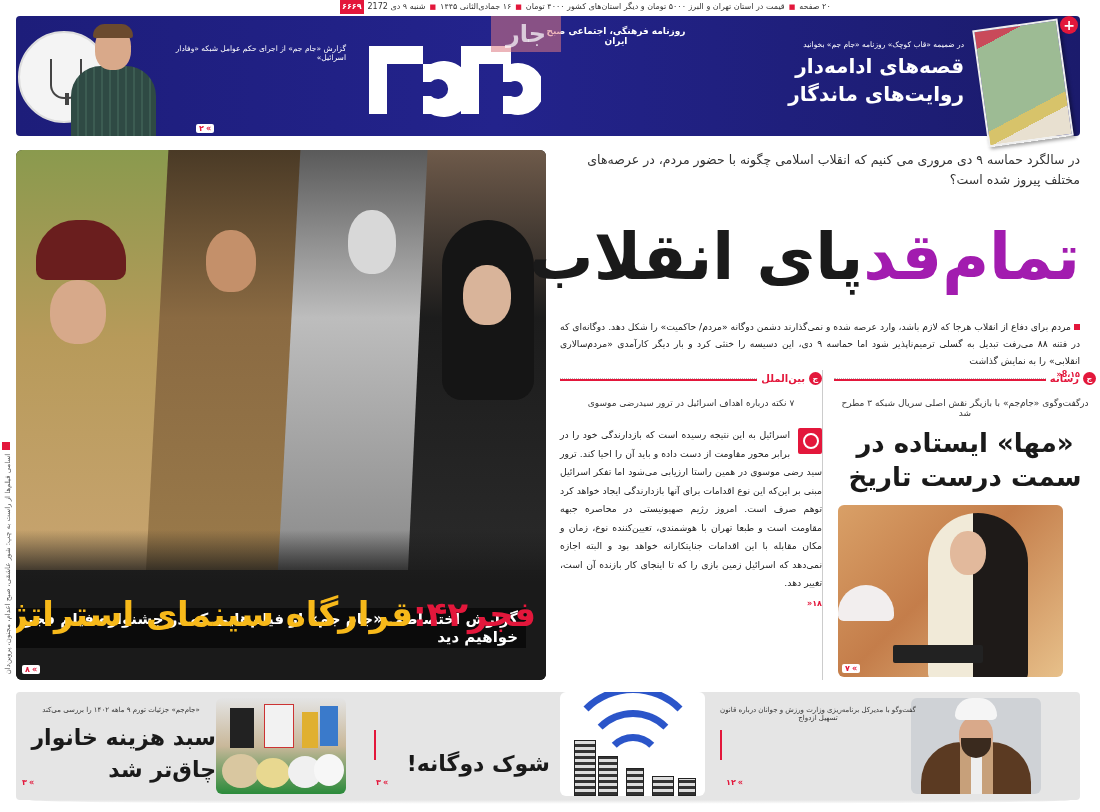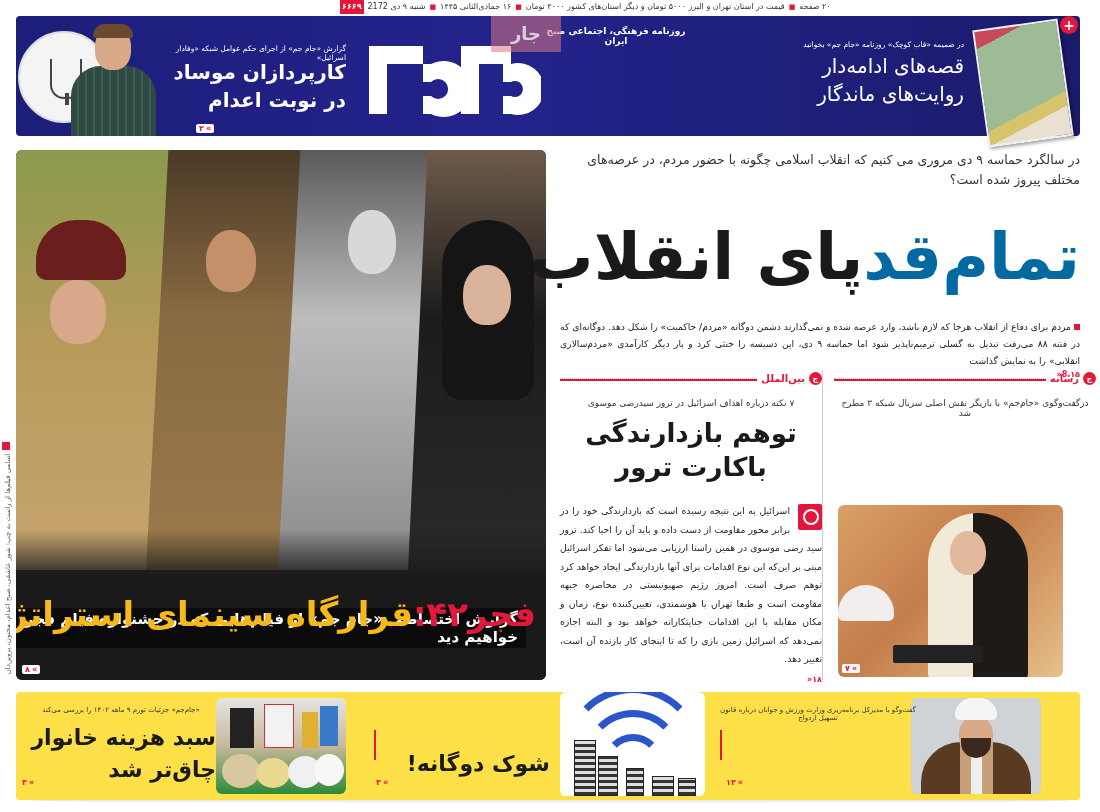--- a/index.html
+++ b/index.html
@@ -9,40 +9,40 @@
 
   
   .topbar { position: absolute; top: 0; left: 340px; width: 420px; height: 14px; font-size: 8px; line-height: 14px; color: #333; white-space: nowrap; display: flex; flex-direction: row-reverse; gap: 4px; align-items: center; }
   .topbar .issue { background: #e3173b; color: #fff; padding: 0 2px; font-weight: bold; }
   .topbar .dot { color: #e3173b; font-size: 7px; }
 
   
   .masthead { position: absolute; top: 16px; left: 16px; width: 1064px; height: 120px; background: linear-gradient(90deg, #1d1d7a 0%, #23238c 45%, #1b1b6c 100%); border-radius: 4px 4px 4px 4px; }
   .logo { position: absolute; left: 345px; top: 10px; width: 180px; height: 108px; }
   .logo-tag { position: absolute; left: 530px; top: 10px; color: #fff; font-size: 9px; font-weight: bold; width: 140px; text-align: center; }
-  .watermark { position: absolute; left: 475px; top: 0; width: 70px; height: 36px; background: rgba(220,120,130,0.55); color: rgba(255,255,255,0.7); font-size: 18px; font-weight: bold; text-align: center; line-height: 36px; }
+  .watermark { position: absolute; left: 475px; top: 0; width: 70px; height: 36px; background: rgba(220,120,130,0.55); color: rgba(255,255,255,0.7); font-size: 24px; font-weight: bold; text-align: center; line-height: 36px; }
 
   .mh-left { position: absolute; left: 0; top: 0; width: 340px; height: 120px; }
   .mossad-seal { position: absolute; left: 2px; top: 15px; width: 92px; height: 92px; border-radius: 50%; background: #f4f4f4; border: 2px solid #ddd; }
   .mossad-seal .menorah { position: absolute; left: 30px; top: 26px; width: 32px; height: 40px; border: 2px solid #444; border-top: none; border-radius: 0 0 14px 14px; }
   .mossad-seal .menorah::after { content: ""; position: absolute; left: 13px; top: 34px; width: 4px; height: 12px; background: #444; }
   .person { position: absolute; left: 55px; top: 10px; width: 85px; height: 110px; }
   .person .head { position: absolute; left: 24px; top: 0; width: 36px; height: 44px; border-radius: 46% 46% 42% 42%; background: #d9a98a; }
   .person .hair { position: absolute; left: 22px; top: -2px; width: 40px; height: 14px; border-radius: 20px 20px 4px 4px; background: #6b4a2e; }
   .person .body { position: absolute; left: 0; top: 40px; width: 85px; height: 70px; border-radius: 30px 30px 0 0; background: repeating-linear-gradient(90deg, #2f4a44 0 6px, #3c5c52 6px 8px), #2f4a44; }
   .mh-left .kicker { position: absolute; left: 150px; top: 28px; width: 180px; color: #fff; font-size: 7.5px; text-align: right; }
   .mh-left .title { position: absolute; left: 140px; top: 42px; width: 190px; color: #fff; font-size: 20px; font-weight: bold; text-align: right; line-height: 28px; }
   .pageref { display: inline-flex; align-items: center; gap: 2px; font-size: 8px; color: #e3173b; font-weight: bold; }
   .pageref .chev { font-size: 8px; }
   .pageref.boxed { background: #fff; padding: 0 3px; border-radius: 2px; }
   .mh-left .ref { position: absolute; left: 180px; top: 108px; }
 
   .mh-right { position: absolute; left: 750px; top: 0; width: 314px; height: 120px; }
   .mh-right .kicker { position: absolute; left: 0; top: 24px; width: 198px; color: #fff; font-size: 7.5px; text-align: right; }
-  .mh-right .title { position: absolute; left: 0; top: 36px; width: 198px; color: #fff; font-size: 20px; font-weight: normal; text-align: right; line-height: 28px; }
+  .mh-right .title { position: absolute; left: 0; top: 36px; width: 198px; color: #fff; font-size: 20px; font-weight: bold; text-align: right; line-height: 28px; }
   .mag { position: absolute; left: 214px; top: 8px; width: 86px; height: 118px; transform: rotate(-8deg); background: linear-gradient(160deg, #c94a5a 0 12%, #9dbb94 12% 70%, #d7c36a 70% 80%, #e8e0d0 80%); border: 2px solid #eee; box-shadow: 2px 2px 4px rgba(0,0,0,0.4); }
   .plus { position: absolute; left: 294px; top: 0; width: 18px; height: 18px; border-radius: 50%; background: #e3173b; color: #fff; font-weight: bold; font-size: 14px; line-height: 18px; text-align: center; }
 
   
   .hero { position: absolute; left: 16px; top: 150px; width: 530px; height: 530px; border-radius: 6px; overflow: hidden; background: #222; }
   .panel { position: absolute; top: 0; height: 420px; }
   .p1 { left: 0; width: 170px; background: linear-gradient(180deg, #8a9a4e 0%, #b79a5a 45%, #c8a470 100%); clip-path: polygon(0 0, 100% 0, 90% 100%, 0 100%); }
   .p2 { left: 130px; width: 160px; background: linear-gradient(180deg, #4a3a26 0%, #8a6a42 40%, #9a7a4a 100%); clip-path: polygon(14% 0, 100% 0, 86% 100%, 0 100%); }
   .p3 { left: 262px; width: 160px; background: linear-gradient(180deg, #5a5a5a 0%, #bdbdbd 40%, #8a8a8a 100%); clip-path: polygon(14% 0, 100% 0, 86% 100%, 0 100%); }
   .p4 { left: 392px; width: 140px; background: linear-gradient(180deg, #6e5a4a 0%, #1c1c1c 40%, #2a2a2a 100%); clip-path: polygon(14% 0, 100% 0, 100% 100%, 0 100%); }
@@ -61,21 +61,21 @@
 
   
   .vcap { position: absolute; left: 0; top: 440px; width: 14px; height: 245px; }
   .vcap .sq { position: absolute; left: 2px; top: 2px; width: 8px; height: 8px; background: #e3173b; }
   .vcap .txt { position: absolute; left: -112px; top: 120px; width: 240px; transform: rotate(-90deg); font-size: 7px; color: #555; text-align: center; white-space: nowrap; }
 
   
   .lead { position: absolute; left: 560px; top: 150px; width: 520px; }
   .lead .kicker { font-size: 12.5px; color: #333; text-align: right; line-height: 20px; }
   .lead .headline { font-size: 64px; font-weight: bold; text-align: right; margin-top: 12px; line-height: 110px; white-space: nowrap; letter-spacing: -2px; }
-  .lead .headline .red { color: #0369a1; }
+  .lead .headline .red { color: #a21caf; }
   .lead .body { font-size: 9.2px; color: #222; text-align: justify; line-height: 17px; margin-top: 6px; }
   .lead .body .sq { display: inline-block; width: 6px; height: 6px; background: #e3173b; margin-left: 3px; }
   .lead .ref { display: block; text-align: right; margin-top: 1px; }
 
   
   .col { position: absolute; top: 370px; width: 262px; }
   .col-intl { left: 560px; }
   .col-media { left: 834px; }
   .divider { position: absolute; left: 822px; top: 370px; width: 1px; height: 310px; background: #ccc; }
   .sec-head { display: flex; align-items: center; flex-direction: row-reverse; gap: 4px; height: 16px; }
@@ -89,21 +89,21 @@
   .qicon::after { content: ""; position: absolute; left: 5px; top: 5px; width: 12px; height: 12px; border: 2px solid #fff; border-radius: 50%; }
   .col-intl .ref { display: block; text-align: right; margin-top: 6px; }
   .media-img { position: absolute; left: 4px; top: 135px; width: 225px; height: 172px; border-radius: 6px; overflow: hidden; background: linear-gradient(135deg, #d9a067 0%, #c47d4a 45%, #e7c08a 100%); }
   .media-img .fig { position: absolute; left: 90px; top: 8px; width: 100px; height: 170px; border-radius: 50px 50px 10px 10px; background: linear-gradient(90deg, #f1ead8 0 45%, #1e1a18 45%); }
   .media-img .face { position: absolute; left: 112px; top: 26px; width: 36px; height: 44px; border-radius: 48%; background: #e2b99c; }
   .media-img .lamp { position: absolute; left: 0; top: 80px; width: 56px; height: 36px; border-radius: 30px 30px 6px 6px; background: #f2eeee; }
   .media-img .book { position: absolute; left: 55px; top: 140px; width: 90px; height: 18px; background: #222; border-radius: 2px; }
   .media-img .ref { position: absolute; left: 4px; bottom: 4px; }
 
   
-  .strip { position: absolute; left: 16px; top: 692px; width: 1064px; height: 108px; background: #fde047; border-radius: 4px; }
+  .strip { position: absolute; left: 16px; top: 692px; width: 1064px; height: 108px; background: #e5e5e5; border-radius: 4px; }
   .strip-shadow { position: absolute; left: 30px; top: 796px; width: 1040px; height: 8px; background: linear-gradient(180deg, #ccc, rgba(255,255,255,0)); border-radius: 50%; }
   .card { position: absolute; top: 0; height: 108px; width: 354px; }
   .card .kicker { position: absolute; font-size: 7px; color: #333; text-align: center; }
   .card .title { position: absolute; font-size: 22px; font-weight: bold; text-align: right; line-height: 32px; }
   .card .img { position: absolute; border-radius: 6px; overflow: hidden; }
   .card .ref { position: absolute; }
   .vbar { position: absolute; width: 2px; height: 30px; background: #e3173b; top: 38px; }
 
   .c1 { left: 0; }
   .c1 .img { left: 200px; top: 6px; width: 130px; height: 96px; background: linear-gradient(180deg, #e4e4e4 0%, #c9b89a 50%, #2a8a3a 100%); }
@@ -148,24 +148,20 @@
   <div class="mh-left">
     <div class="mossad-seal">
         <div class="menorah"></div>
       </div>
     <div class="person">
       <div class="body"></div>
         <div class="head"></div>
         <div class="hair"></div>
     </div>
     <div class="kicker rtl">گزارش «جام جم» از اجرای حکم عوامل شبکه «وفادار اسرائیل»</div>
-    <div class="title rtl">
-      <div>کارپردازان موساد</div>
-      <div>در نوبت اعدام</div>
-    </div>
     <span class="ref pageref boxed">
         <span>۲</span>
         <span class="chev">«</span>
       </span>
   </div>
 
   <svg class="logo" viewBox="0 0 180 108">
     <path d="M8 20 H62 V38 H26 V88 H8 Z" fill="#fff"></path>
     <path d="M70 38 a28 28 0 1 1 0 50 H62 V70 H70 a10 10 0 1 0 0 -14 H62 V38 Z" fill="#fff"></path>
     <path d="M100 20 H150 V38 H118 V88 H100 Z" fill="#fff"></path>
@@ -227,38 +223,38 @@
 
 <div class="divider"></div>
 
 <div class="col col-intl rtl">
   <div class="sec-head" style="flex-direction:row;">
     <span class="ico">ج</span>
     <span class="lbl">بین‌الملل</span>
     <span class="rule"></span>
   </div>
   <div class="kicker">۷ نکته درباره اهداف اسرائیل در ترور سید‌رضی موسوی</div>
-  <div class="title">
-    <div>توهم بازدارندگی</div>
-    <div>باکارت ترور</div>
-  </div>
   <div class="text">
     <div class="qicon"></div>
     <span>اسرائیل به این نتیجه رسیده است که بازدارندگی خود را در برابر محور مقاومت از دست داده و باید آن را احیا کند. ترور سید رضی موسوی در همین راستا ارزیابی می‌شود اما تفکر اسرائیل مبنی بر این‌که این نوع اقدامات برای آنها بازدارندگی ایجاد خواهد کرد توهم صرف است. امروز رژیم صهیونیستی در محاصره جبهه مقاومت است و طبعا تهران با هوشمندی، تعیین‌کننده نوع، زمان و مکان مقابله با این اقدامات جنایتکارانه خواهد بود و البته اجازه نمی‌دهد که اسرائیل زمین بازی را که تا اینجای کار بازنده آن است، تغییر دهد.</span>
   </div>
   <span class="ref pageref"><span>۱۸</span><span class="chev">«</span></span>
 </div>
 
 <div class="col col-media rtl">
   <div class="sec-head" style="flex-direction:row;">
     <span class="ico">ج</span>
     <span class="lbl">رسانه</span>
     <span class="rule"></span>
   </div>
   <div class="kicker">درگفت‌وگوی «جام‌جم» با بازیگر نقش اصلی سریال شبکه ۳ مطرح شد</div>
+  <div class="title">
+    <div>«مها» ایستاده در</div>
+    <div>سمت درست تاریخ</div>
+  </div>
   <div class="media-img" style="direction:ltr;">
     <div class="fig"></div>
       <div class="face"></div>
       <div class="lamp"></div>
       <div class="book"></div>
     <span class="ref pageref boxed">
         <span>۷</span>
         <span class="chev">«</span>
       </span>
   </div>

